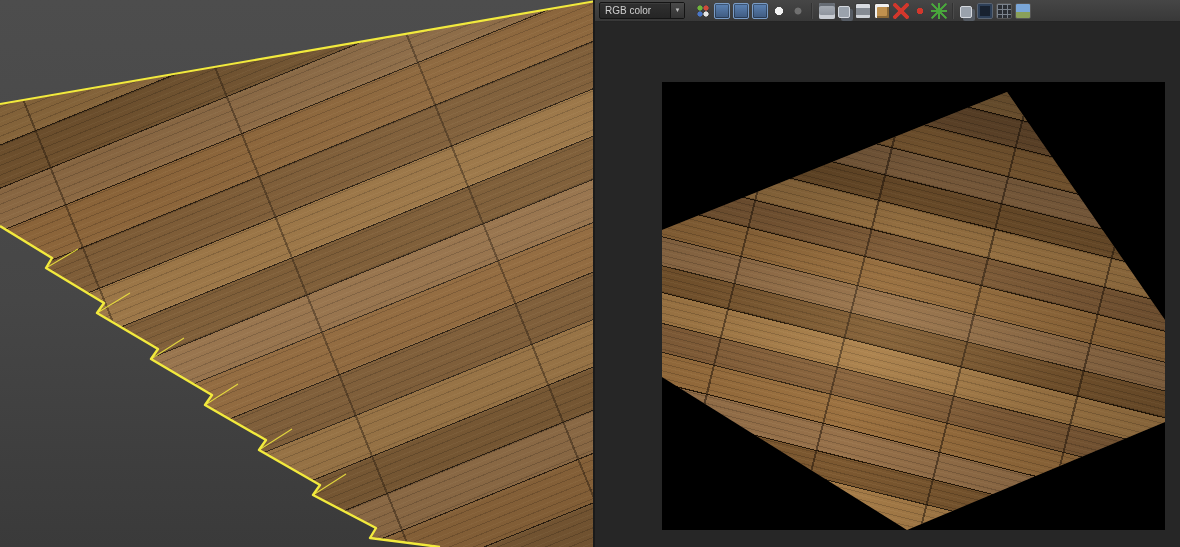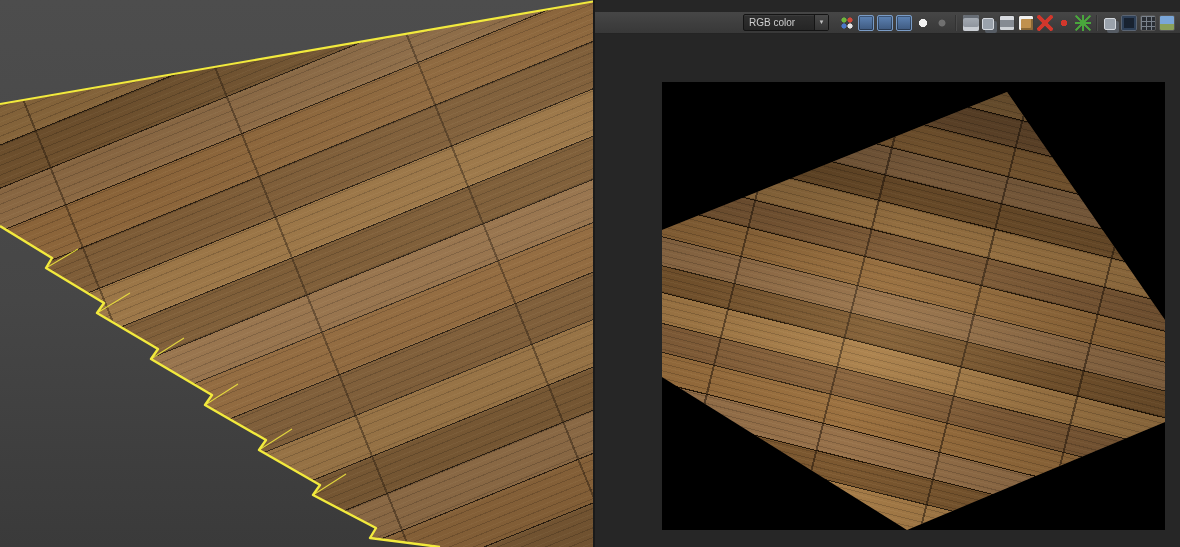--- a/index.html
+++ b/index.html
@@ -37,24 +37,24 @@
                       rgba(255,255,255,.04) 55%, rgba(0,0,0,.14) 100%);
   }
   .sel-outline { position:absolute; inset:0; pointer-events:none; }
 
   
   .rfw {
     position:absolute; left:593px; top:0; width:587px; height:547px;
     background:#262626; border-left:2px solid #1a1a1a;
   }
   .rfw-toolbar {
-    position:absolute; left:0; top:12px; right:0; height:22px;
+    position:absolute; left:0; top:0; right:0; height:22px;
     background:linear-gradient(#464646,#383838);
     border-bottom:1px solid #242424;
-    display:flex; align-items:center; padding:0 4px;justify-content:flex-end;
+    display:flex; align-items:center; padding:0 4px;
   }
   .dropdown {
     display:flex; align-items:center; height:17px; width:86px;
     background:linear-gradient(#303030,#252525);
     border:1px solid #141414; box-shadow:inset 0 1px 0 rgba(255,255,255,.06);
     border-radius:2px; margin-right:8px; cursor:default;
   }
   .dropdown .dd-label { flex:1; font-size:10px; color:#cfcfcf; padding-left:5px;
     white-space:nowrap; overflow:hidden; }
   .dropdown .dd-arrow { width:14px; height:15px; background:linear-gradient(#4a4a4a,#333);

